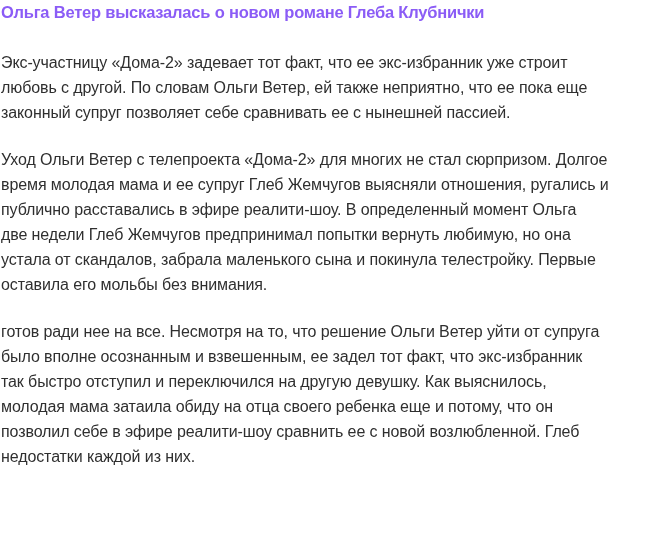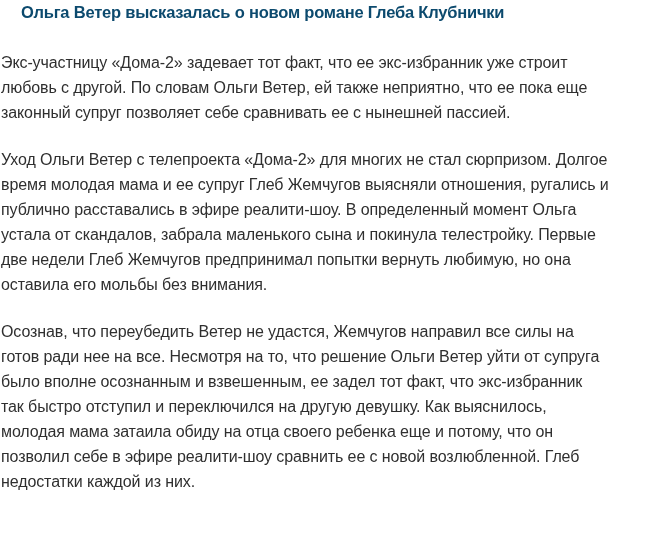--- a/index.html
+++ b/index.html
@@ -18,22 +18,21 @@
     padding: 2px 0 0 1px;
   }
   .article-title {
     margin: 0 0 27px 0;
     font-size: 16.5px;
     line-height: 21px;
     font-weight: 700;
     letter-spacing: -0.2px;
     white-space: nowrap;
     overflow: hidden;
-    color: #0c4a6e;
-    padding-left: 20px;
+    color: #8b5cf6;
   }
   .para {
     margin: 0 0 22px 0;
   }
   .line {
     display: block;
     height: 25px;
     line-height: 25px;
     font-size: 16px;
     letter-spacing: -0.1px;
@@ -51,27 +50,26 @@
   <div class="para">
     <span class="line">Экс-участницу «Дома-2» задевает тот факт, что ее экс-избранник уже строит</span>
     <span class="line">любовь с другой. По словам Ольги Ветер, ей также неприятно, что ее пока еще</span>
     <span class="line">законный супруг позволяет себе сравнивать ее с нынешней пассией.</span>
   </div>
 
   <div class="para">
     <span class="line">Уход Ольги Ветер с телепроекта «Дома-2» для многих не стал сюрпризом. Долгое</span>
     <span class="line">время молодая мама и ее супруг Глеб Жемчугов выясняли отношения, ругались и</span>
     <span class="line">публично расставались в эфире реалити-шоу. В определенный момент Ольга</span>
+    <span class="line">две недели Глеб Жемчугов предпринимал попытки вернуть любимую, но она</span>
     <span class="line">устала от скандалов, забрала маленького сына и покинула телестройку. Первые</span>
-    <span class="line">две недели Глеб Жемчугов предпринимал попытки вернуть любимую, но она</span>
     <span class="line">оставила его мольбы без внимания.</span>
   </div>
 
   <div class="para">
-    <span class="line">Осознав, что переубедить Ветер не удастся, Жемчугов направил все силы на</span>
     <span class="line">готов ради нее на все. Несмотря на то, что решение Ольги Ветер уйти от супруга</span>
     <span class="line">было вполне осознанным и взвешенным, ее задел тот факт, что экс-избранник</span>
     <span class="line">так быстро отступил и переключился на другую девушку. Как выяснилось,</span>
     <span class="line">молодая мама затаила обиду на отца своего ребенка еще и потому, что он</span>
     <span class="line">позволил себе в эфире реалити-шоу сравнить ее с новой возлюбленной. Глеб</span>
     <span class="line">недостатки каждой из них.</span>
   </div>
 
 </div>
 

